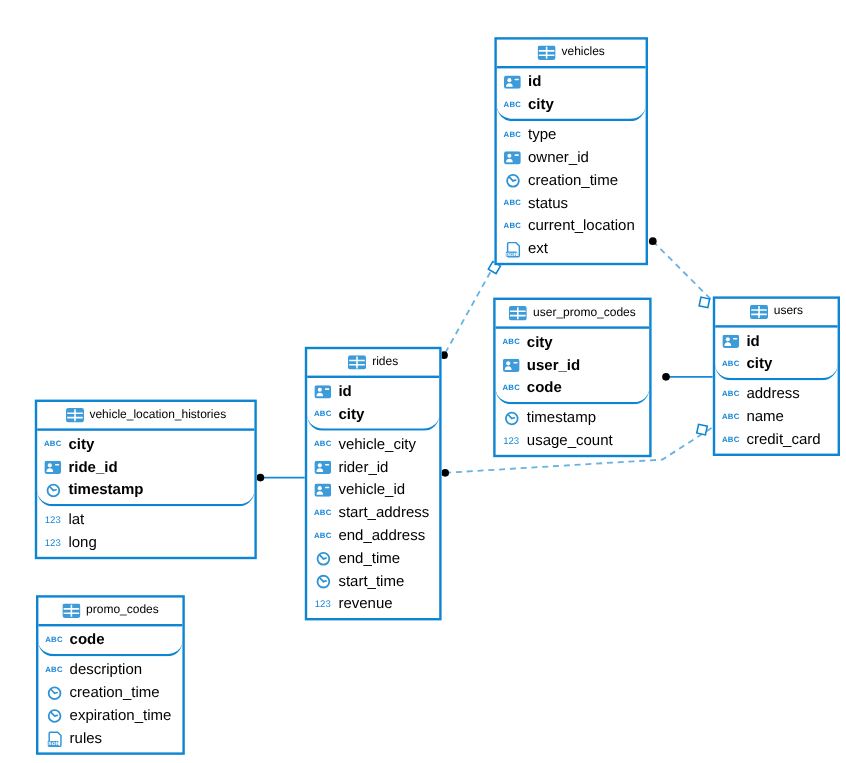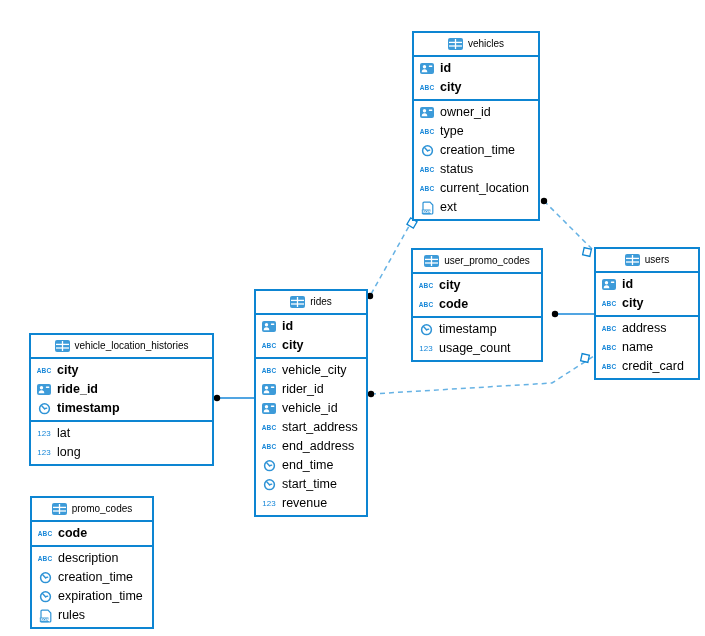--- a/index.html
+++ b/index.html
@@ -14,21 +14,21 @@
     position:absolute;background:#fff;
     border:2px solid var(--border);
     box-sizing:border-box;font-size:12.5px;
   }
   .thead{
     display:flex;align-items:center;justify-content:center;gap:5px;
     height:22px;border-bottom:2px solid var(--border);
     font-size:10px;padding:0 18px;white-space:nowrap;overflow:hidden;
   }
   .sec{padding:2px 0;}
-  .sec.keys{border-bottom:2px solid var(--border);}
+  .sec.keys{border-bottom:2px solid var(--border);border-radius:13px;}
   .row{
     display:flex;align-items:center;gap:4px;height:19px;
     padding:0 3px 0 4px;white-space:nowrap;
   }
   .row.key .lbl{font-weight:700;}
   .ic{width:18px;flex:none;display:flex;justify-content:center;align-items:center;text-align:right;}
   .g{font-weight:700;font-size:6.5px;color:var(--icontext);letter-spacing:.2px;}
   .g.num{font-weight:400;font-size:8px;letter-spacing:0;}
   .lbl{line-height:19px;}
   .tname{line-height:22px;}
@@ -82,34 +82,34 @@
           <div class="row key">
             <span class="ic">
               <span class="g">ABC</span>
             </span>
             <span class="lbl">city</span>
           </div>
         </div>
         <div class="sec">
           <div class="row">
             <span class="ic">
+              <span class="g">ABC</span>
+            </span>
+            <span class="lbl">type</span>
+          </div>
+          <div class="row">
+            <span class="ic">
               <svg width="14" height="11" viewBox="0 0 14 11">
                 <rect x="0" y="0" width="14" height="11" rx="2" fill="#3d9bd9"></rect>
                 <circle cx="4.5" cy="3.8" r="1.7" fill="#fff"></circle>
                 <path d="M1.7 9.3 Q1.7 6.3 4.5 6.3 Q7.3 6.3 7.3 9.3 Z" fill="#fff"></path>
                 <rect x="8.8" y="2.6" width="3.6" height="1.3" rx="0.6" fill="#fff"></rect>
               </svg>
             </span>
             <span class="lbl">owner_id</span>
-          </div>
-          <div class="row">
-            <span class="ic">
-              <span class="g">ABC</span>
-            </span>
-            <span class="lbl">type</span>
           </div>
           <div class="row">
             <span class="ic">
               <svg width="13" height="13" viewBox="0 0 13 13">
                 <circle cx="6.5" cy="6.7" r="4.9" fill="none" stroke="#2e93d6" stroke-width="1.5"></circle>
                 <path d="M6.5 6.7 L3.7 3.8" stroke="#2e93d6" stroke-width="1.4" stroke-linecap="round"></path>
                 <path d="M6.5 6.7 L8.7 6.1" stroke="#2e93d6" stroke-width="1.4" stroke-linecap="round"></path>
               </svg>
             </span>
             <span class="lbl">creation_time</span>
@@ -152,20 +152,31 @@
         </div>
         <div class="sec keys">
           <div class="row key">
             <span class="ic">
               <span class="g">ABC</span>
             </span>
             <span class="lbl">city</span>
           </div>
           <div class="row key">
             <span class="ic">
+              <svg width="14" height="11" viewBox="0 0 14 11">
+                <rect x="0" y="0" width="14" height="11" rx="2" fill="#3d9bd9"></rect>
+                <circle cx="4.5" cy="3.8" r="1.7" fill="#fff"></circle>
+                <path d="M1.7 9.3 Q1.7 6.3 4.5 6.3 Q7.3 6.3 7.3 9.3 Z" fill="#fff"></path>
+                <rect x="8.8" y="2.6" width="3.6" height="1.3" rx="0.6" fill="#fff"></rect>
+              </svg>
+            </span>
+            <span class="lbl">user_id</span>
+          </div>
+          <div class="row key">
+            <span class="ic">
               <span class="g">ABC</span>
             </span>
             <span class="lbl">code</span>
           </div>
         </div>
         <div class="sec">
           <div class="row">
             <span class="ic">
               <svg width="13" height="13" viewBox="0 0 13 13">
                 <circle cx="6.5" cy="6.7" r="4.9" fill="none" stroke="#2e93d6" stroke-width="1.5"></circle>

